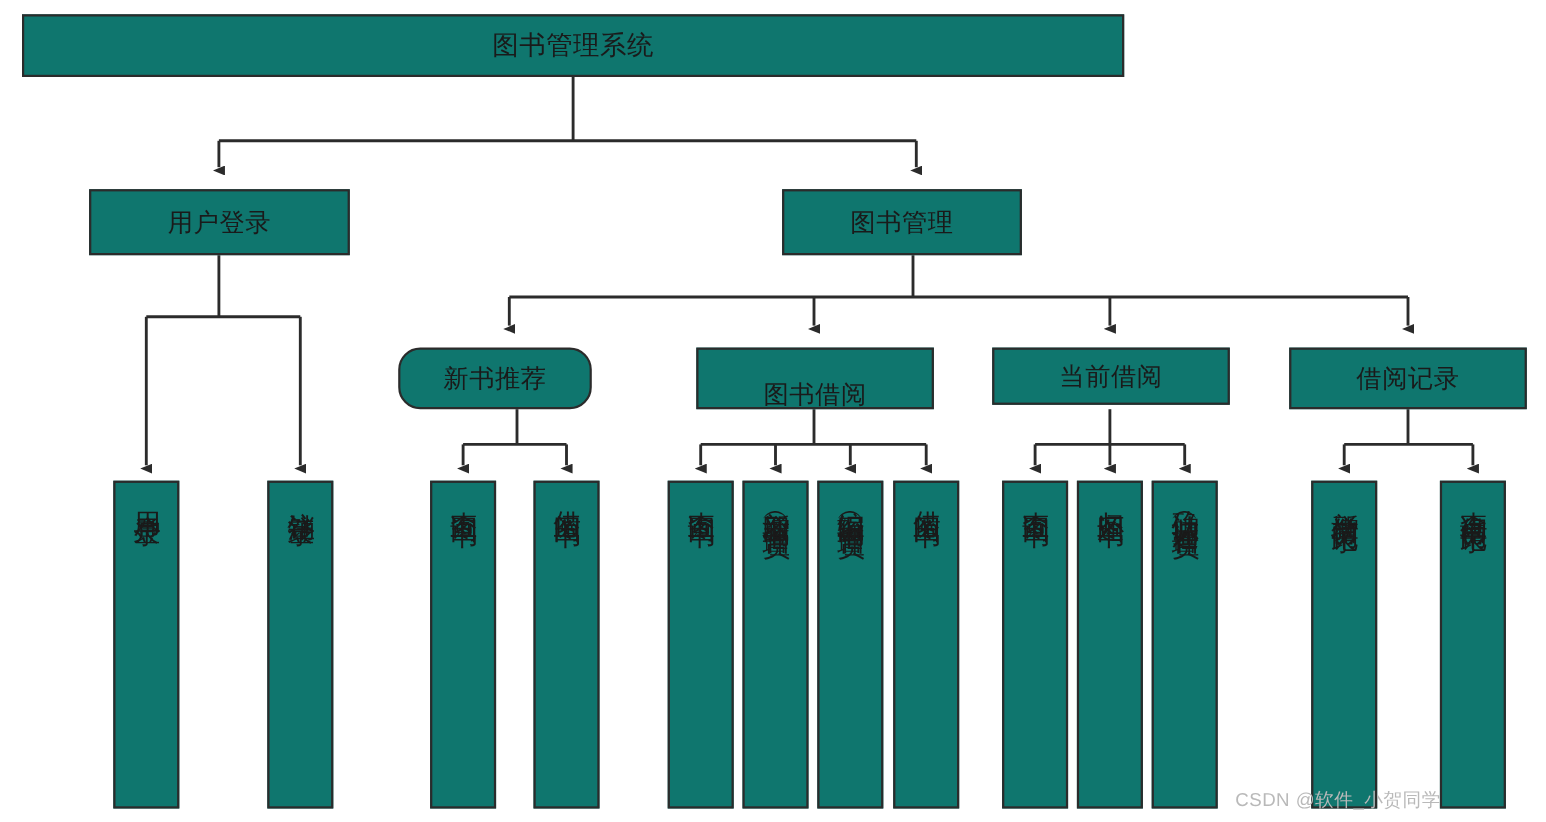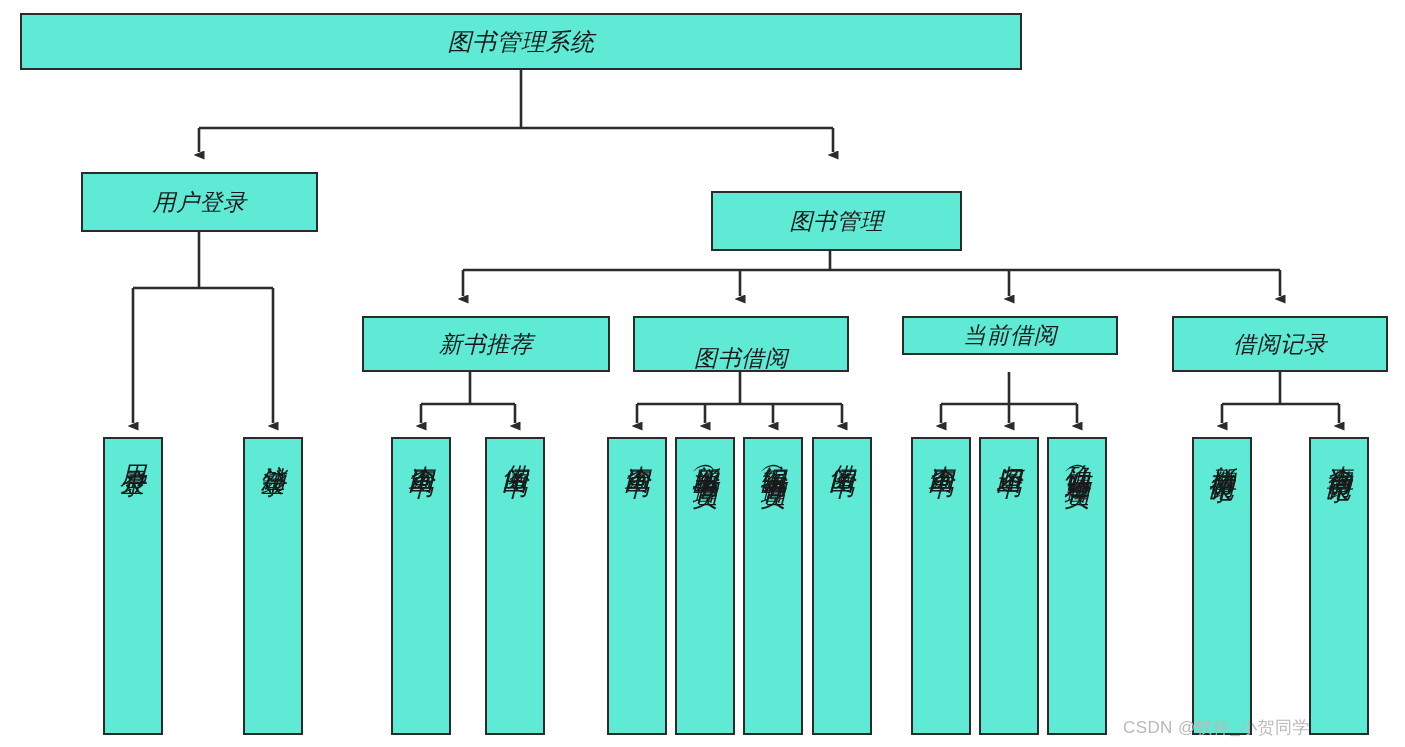--- a/index.html
+++ b/index.html
@@ -23,27 +23,26 @@
     position: absolute;
     left: 0;
     top: 0;
     width: 1405px;
     height: 747px;
     pointer-events: none;
   }
   .node {
     position: absolute;
     box-sizing: border-box;
-    background: #5eead4;
+    background: #0f766e;
     border: 2.5px solid #2b2b2b;
     display: flex;
     align-items: center;
     justify-content: center;
     color: #1a1a1a;
-    font-style: italic;
   }
   .node .lbl {
     display: block;
     text-align: center;
     line-height: 1.0;
   }
   
   .node.horiz .lbl {
     font-size: 23px;
     letter-spacing: 0.5px;
@@ -131,33 +130,33 @@
   </svg>
 
   <div class="node horiz root" style="left:20px; top:13px; width:1002px; height:57px;">
     <span class="lbl">图书管理系统</span>
   </div>
 
   <div class="node horiz" style="left:81px; top:172px; width:237px; height:60px;">
     <span class="lbl">用户登录</span>
   </div>
 
-  <div class="node horiz" style="left:711px; top:172px; width:251px; height:60px;margin-top:19px;">
+  <div class="node horiz" style="left:711px; top:172px; width:218px; height:60px;">
     <span class="lbl">图书管理</span>
   </div>
 
-  <div class="node horiz" style="left:362px; top:316px; width:248px; height:56px;">
+  <div class="node horiz" style="left:362px; top:316px; width:176px; height:56px;border-radius:20px;">
     <span class="lbl">新书推荐</span>
   </div>
 
   <div class="node horiz" style="left:633px; top:316px; width:216px; height:56px;align-items:flex-end;">
     <span class="lbl">图书借阅</span>
   </div>
 
-  <div class="node horiz" style="left:902px; top:316px; width:216px; height:39px;">
+  <div class="node horiz" style="left:902px; top:316px; width:216px; height:52px;">
     <span class="lbl">当前借阅</span>
   </div>
 
   <div class="node horiz" style="left:1172px; top:316px; width:216px; height:56px;">
     <span class="lbl">借阅记录</span>
   </div>
 
   <div class="node vert" style="left:103px; top:437px; width:60px; height:298px;">
     <span class="lbl">用户登录</span>
   </div>

